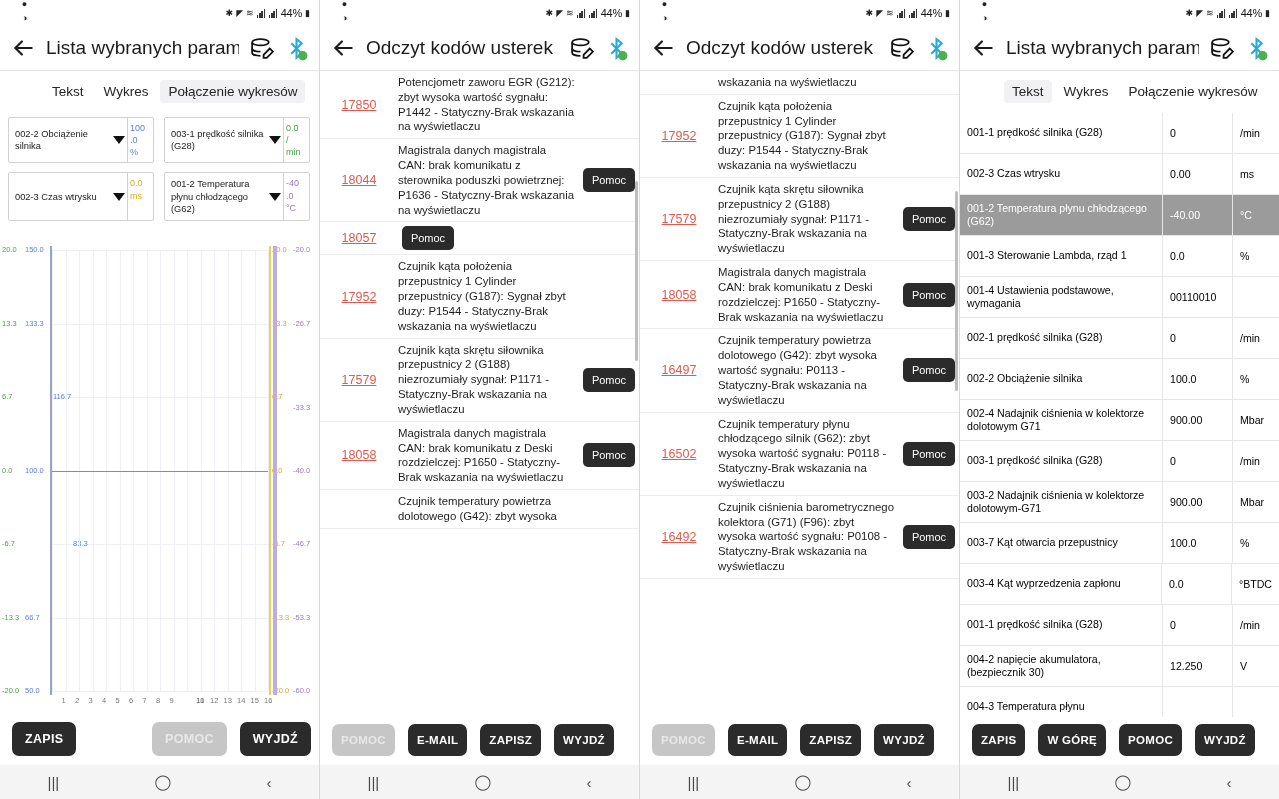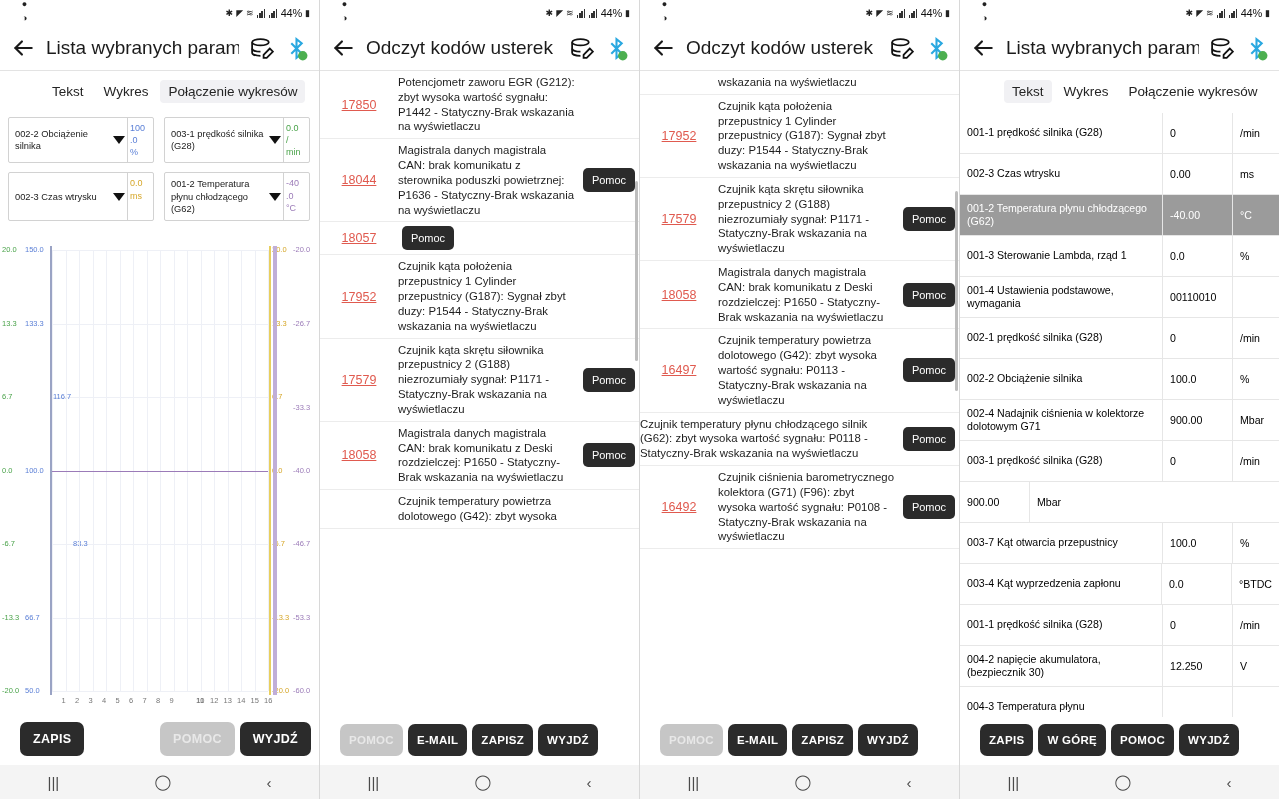--- a/index.html
+++ b/index.html
@@ -105,21 +105,21 @@
 
   
   .dtable { flex: 1 1 auto; overflow: hidden; }
   .drow { display: flex; border-bottom: 1px solid #e6e6e6; min-height: 41px; }
   .drow.hl { background: #9b9b9b; color: #fff; }
   .d-name { flex: 1 1 auto; font-size: 10.6px; padding: 6px 7px; line-height: 1.27; display: flex; align-items: center; border-right: 1px solid #e6e6e6; }
   .d-val { flex: 0 0 70px; font-size: 10.6px; padding: 6px 7px; display: flex; align-items: center; border-right: 1px solid #e6e6e6; }
   .d-unit { flex: 0 0 46px; font-size: 10.6px; padding: 6px 7px; display: flex; align-items: center; }
 
   
-  .btnbar { flex: 0 0 auto; display: flex; gap: 5px; padding: 7px 8px 9px 20px; }
+  .btnbar { flex: 0 0 auto; display: flex; gap: 13px; padding: 7px 8px 9px 12px; }
   .btnbar.sp { justify-content: space-between; }
   .btn {
     background: #2b2b2b; color: #fff; font-size: 12.5px; font-weight: bold;
     padding: 10px 13px; border-radius: 7px; white-space: nowrap; letter-spacing: .3px;
   }
   .btn.dim { background: #c6c6c6; color: #e8e8e8; }
   .btn.sm { font-size: 11.5px; padding: 10px 9px; }
 
   
   .navbar { flex: 0 0 34px; height: 34px; display: flex; align-items: center; justify-content: space-around; background: #f4f4f4; }
@@ -516,20 +516,21 @@
             </span>
           </div>
           <div class="fault">
             <span class="f-code">16497</span>
             <span class="f-desc">Czujnik temperatury powietrza dolotowego (G42): zbyt wysoka wartość sygnału: P0113 - Statyczny-Brak wskazania na wyświetlaczu</span>
             <span class="f-help">
               <span class="helpbtn">Pomoc</span>
             </span>
           </div>
           <div class="fault">
+            <span class="f-code">16502</span>
             <span class="f-desc">Czujnik temperatury płynu chłodzącego silnik (G62): zbyt wysoka wartość sygnału: P0118 - Statyczny-Brak wskazania na wyświetlaczu</span>
             <span class="f-help">
               <span class="helpbtn">Pomoc</span>
             </span>
           </div>
           <div class="fault">
             <span class="f-code">16492</span>
             <span class="f-desc">Czujnik ciśnienia barometrycznego kolektora (G71) (F96): zbyt wysoka wartość sygnału: P0108 - Statyczny-Brak wskazania na wyświetlaczu</span>
             <span class="f-help">
               <span class="helpbtn">Pomoc</span>
@@ -655,20 +656,21 @@
             <span class="d-name">002-4 Nadajnik ciśnienia w kolektorze dolotowym G71</span>
             <span class="d-val">900.00</span>
             <span class="d-unit">Mbar</span>
           </div>
           <div class="drow">
             <span class="d-name">003-1 prędkość silnika (G28)</span>
             <span class="d-val">0</span>
             <span class="d-unit">/min</span>
           </div>
           <div class="drow">
+            <span class="d-name">003-2 Nadajnik ciśnienia w kolektorze dolotowym-G71</span>
             <span class="d-val">900.00</span>
             <span class="d-unit">Mbar</span>
           </div>
           <div class="drow">
             <span class="d-name">003-7 Kąt otwarcia przepustnicy</span>
             <span class="d-val">100.0</span>
             <span class="d-unit">%</span>
           </div>
           <div class="drow">
             <span class="d-name">003-4 Kąt wyprzedzenia zapłonu</span>

